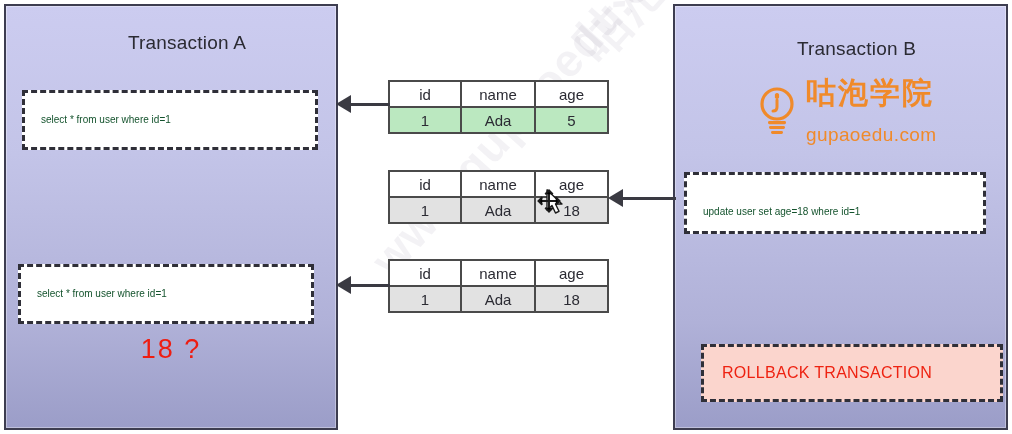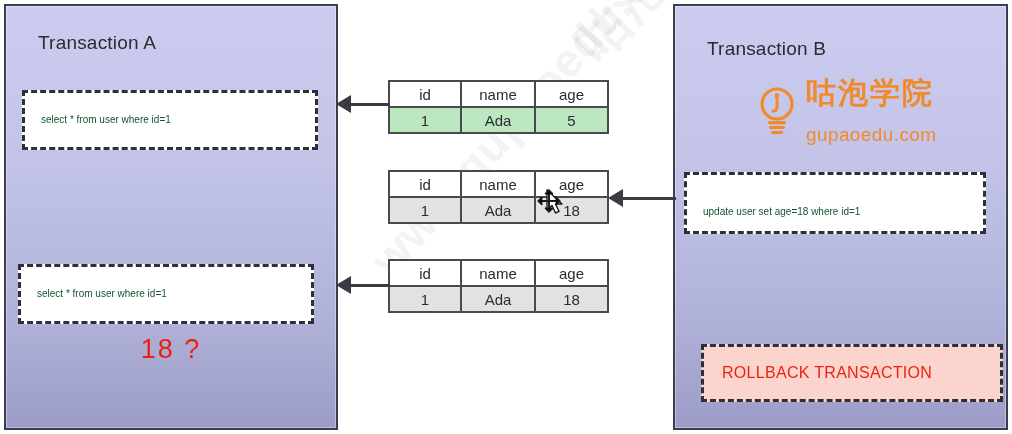--- a/index.html
+++ b/index.html
@@ -41,20 +41,21 @@
     background: linear-gradient(180deg, #ccccf0 0%, #c3c4e8 35%, #b0b1d8 75%, #9b9dc8 100%);
     box-sizing: border-box;
     box-shadow: 0 0 0 1px rgba(255,255,255,0.35) inset;
   }
   #panel-a { left: 4px;   top: 4px; width: 334px; height: 426px; }
   #panel-b { left: 673px; top: 4px; width: 335px; height: 426px; }
 
   .panel-title {
     position: absolute;
     left: 0; right: 0;
+    text-align: center;
     color: #2b2b33;
     font-size: 19px;
     letter-spacing: 0.2px;
     margin-left: 32px;
   }
 
   
   .sql-box {
     position: absolute;
     background: #ffffff;

